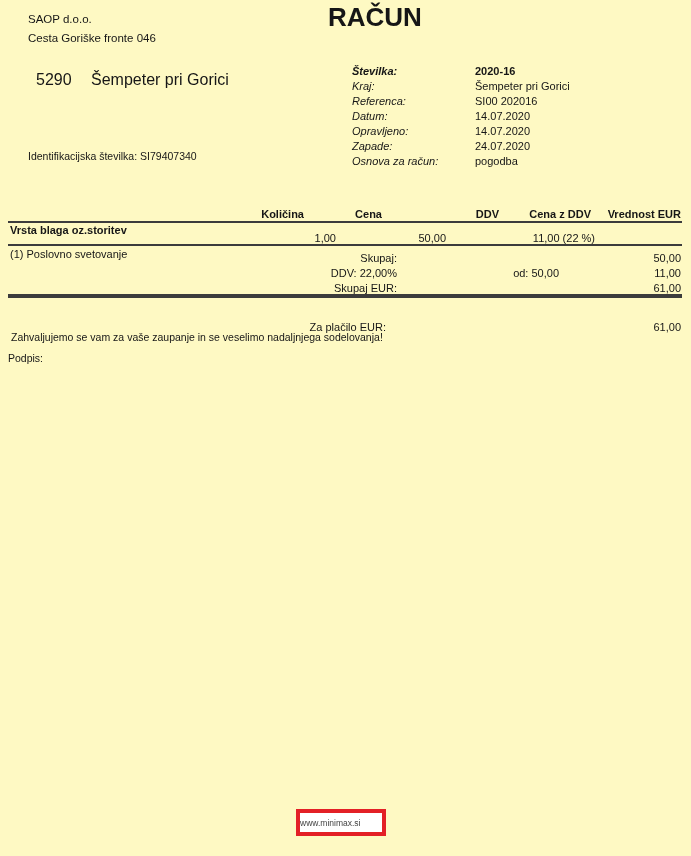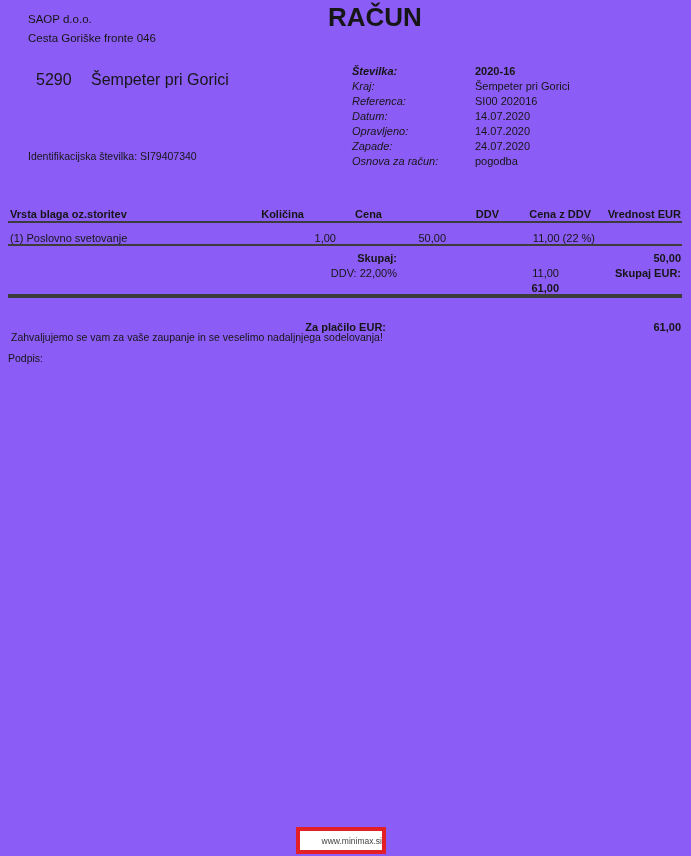--- a/index.html
+++ b/index.html
@@ -1,20 +1,20 @@
 <!DOCTYPE html>
 <html><head>
 <meta charset="utf-8">
 <style>
   * { margin:0; padding:0; box-sizing:border-box; }
   html,body { background:#ffffff; }
   .page {
     position:relative;
     width:691px; height:856px;
-    background:#8b5cf6;
+    background:#fef9c3;
     color:#161616;
     font-family:"Liberation Sans","DejaVu Sans",sans-serif;
     font-size:11px;
     overflow:hidden;
   }
   
   .seller   { position:absolute; left:28px; top:10px; line-height:19px; font-size:11.5px; }
   .postal   { position:absolute; left:36px; top:71px; display:flex; font-size:16px; }
   .postal .zip { width:55px; }
   .taxid    { position:absolute; left:28px; top:150px; font-size:10.5px; }
@@ -24,48 +24,48 @@
   .meta-row { display:flex; height:15px; line-height:15px; }
   .meta-row .lbl { width:123px;font-style:italic; }
   .meta-row.bold { font-weight:bold; }
   
   .tgrid {
     position:absolute; left:8px; width:674px;
     display:grid;
     grid-template-columns:217px 80px 78px 117px 92px 90px;
   }
   .tgrid > div { line-height:14px; }
-  .c-left  { text-align:left;  padding-left:2px; }
+  .c-left  { text-align:left;  padding-left:2px;margin-top:16px; }
   .c-right { text-align:right; padding-right:1px; }
   .thead   { top:207px; font-weight:bold; }
   .trow    { top:231px;gap:32px; }
   .rule    { position:absolute; left:8px; width:674px; background:#3c3c3c; }
   .rule-head { top:221px; height:2px; }
   .rule-row  { top:244px; height:2px; }
   .rule-dbl  { top:294px; height:3px; background:transparent;
                border-top:2px solid #3c3c3c; border-bottom:2px solid #3c3c3c; }
   
   .totgrid {
     position:absolute; left:8px; width:674px;
     display:grid;
     grid-template-columns:390px 162px 122px;
   }
   .totgrid > div { height:15px; line-height:15px; text-align:right; padding-right:1px; }
   .tot-rows { top:251px; }
   .tot-due  { top:320px; }
-  .b { font-weight:bold; }
+  .b { font-weight:normal; }
   .due-lbl { padding-right:12px !important; }
   
   .note1   { position:absolute; left:8px;  top:316px; font-size:10.5px; }
   .note2   { position:absolute; left:11px; top:331px; font-size:10.5px; }
   .podpis  { position:absolute; left:8px;  top:352px; font-size:10.5px; }
   .hl-box  {
-    position:absolute; left:296px; top:827px; width:90px; height:27px;
+    position:absolute; left:296px; top:809px; width:90px; height:27px;
     border:4px solid #e32026;
-    display:flex; align-items:center; justify-content:flex-end;
+    display:flex; align-items:center; justify-content:flex-start;
     background:#ffffff;
   }
   .hl-box a, .hl-box span { font-size:8.5px; color:#444444; text-decoration:none; }
 </style>
 </head>
 <body>
 
 <div class="page">
 
   <div class="seller">
@@ -130,20 +130,21 @@
     <div class="c-right">50,00</div>
   </div>
   <div class="rule rule-row"></div>
 
   <div class="totgrid tot-rows">
     <div class="b">Skupaj:</div>
     <div></div>
     <div class="b">50,00</div>
 
     <div>DDV: 22,00%</div>
+    <div>od: 50,00</div>
     <div>11,00</div>
 
     <div class="b">Skupaj EUR:</div>
     <div></div>
     <div class="b">61,00</div>
   </div>
 
   <div class="rule rule-dbl"></div>
 
   <div class="totgrid tot-due">

